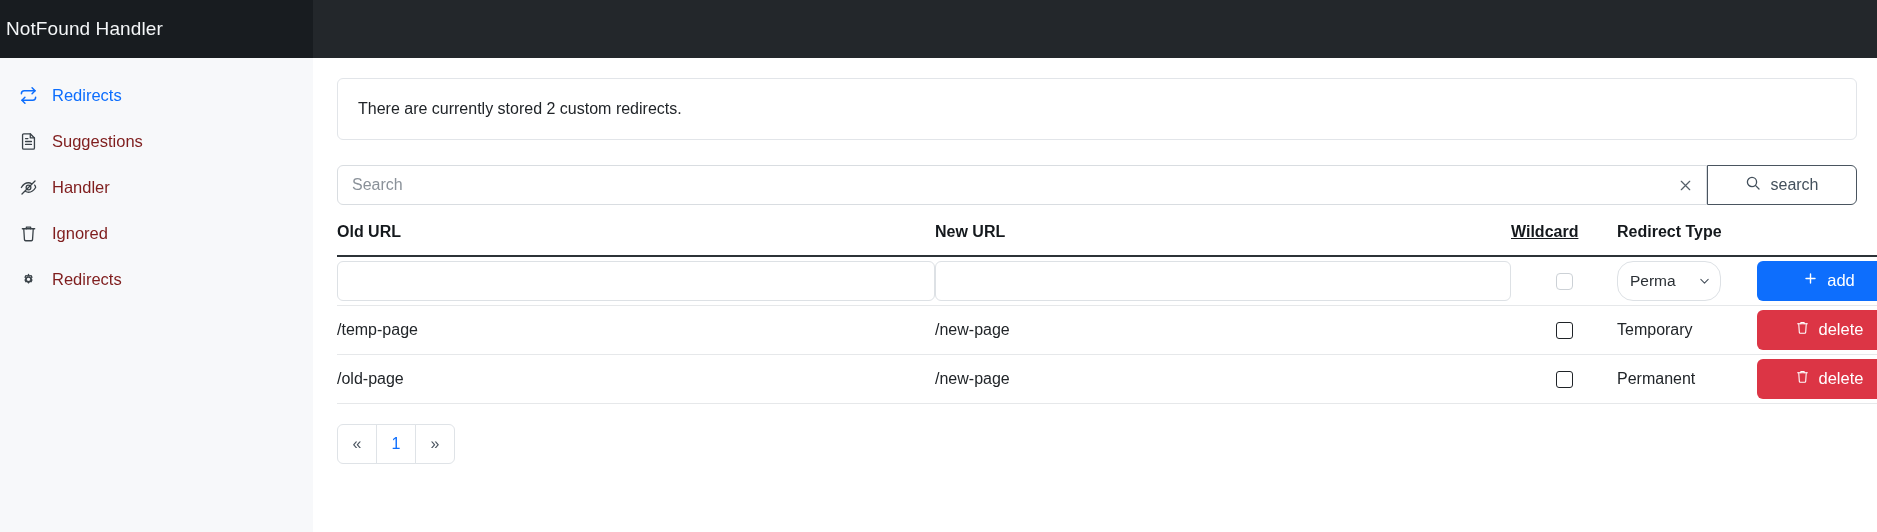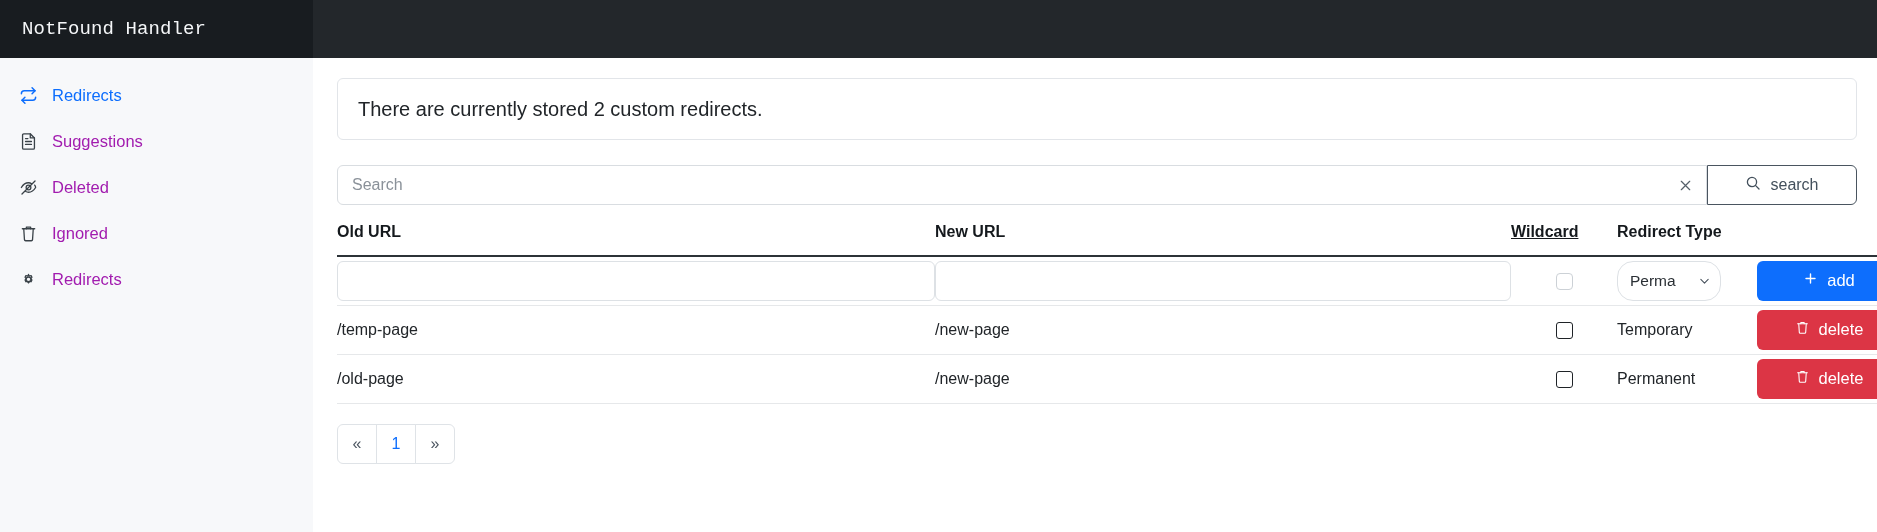--- a/index.html
+++ b/index.html
@@ -16,22 +16,21 @@
   .navbar {
     position: absolute; top: 0; left: 0;
     width: 1877px; height: 58px;
     background: #23272b;
     display: flex; align-items: center;
   }
   .navbar-brand-zone {
     width: 313px; height: 58px;
     background: #181c20;
     display: flex; align-items: center;
-    padding-left: 22px;
-    font-family: Liberation Mono, monospace;
+    padding-left: 6px;
   }
   .navbar-brand {
     color: #f4f6f8;
     font-size: 19px;
     letter-spacing: .1px;
     white-space: nowrap;
   }
 
   
   .sidebar {
@@ -39,21 +38,21 @@
     width: 342px; height: 474px;
     background: #f7f8fa;
     border-right: 1px solid #dfe2e6;
     padding-top: 18px;
   }
   .nav-item {
     display: flex; align-items: center;
     gap: 14px;
     height: 38px;
     padding-left: 18px;
-    color: #a21caf;
+    color: #7f1d1d;
     font-size: 16.5px;
     cursor: pointer;
     text-decoration: none;
   }
   .nav-item + .nav-item { margin-top: 8px; }
   .nav-item.active { color: #0d6efd; }
   .nav-item .nav-icon {
     width: 20px; height: 20px;
     display: inline-flex; align-items: center; justify-content: center;
     flex: 0 0 20px;
@@ -68,21 +67,21 @@
     padding: 20px 20px 0 24px;
   }
 
   .alert {
     height: 62px;
     border: 1px solid #e2e5e9;
     border-radius: 6px;
     display: flex; align-items: center;
     padding-left: 20px;
     color: #212529;
-    font-size: 20px;
+    font-size: 16px;
     background: #fff;
   }
 
   
   .search-row {
     margin-top: 25px;
     display: flex; align-items: stretch;
     height: 40px;
   }
   .search-field-wrap {
@@ -271,21 +270,21 @@
 
   <a class="nav-item">
     <span class="nav-icon">
       <svg width="19" height="19" viewBox="0 0 16 16" fill="none" stroke="#3a4248" stroke-width="1.1" stroke-linecap="round" stroke-linejoin="round">
         <path d="M2 8s2.4-4 6-4c1 0 1.9.3 2.7.8"></path>
         <path d="M13.2 6c.5.6.8 1.2.8 2 0 0-2.4 4-6 4-.9 0-1.7-.25-2.4-.6"></path>
         <circle cx="8" cy="8" r="2"></circle>
         <path d="M2.5 13.5 13.5 2.5"></path>
       </svg>
     </span>
-    <span>Deleted</span>
+    <span>Handler</span>
   </a>
 
   <a class="nav-item">
     <span class="nav-icon">
       <svg width="19" height="19" viewBox="0 0 16 16" fill="none" stroke="#3a4248" stroke-width="1.1" stroke-linecap="round" stroke-linejoin="round">
         <path d="M2.8 4h10.4"></path>
         <path d="M6.2 4V2.6h3.6V4"></path>
         <path d="M4 4l.6 9.2a1 1 0 0 0 1 .9h4.8a1 1 0 0 0 1-.9L12 4"></path>
       </svg>
     </span>

